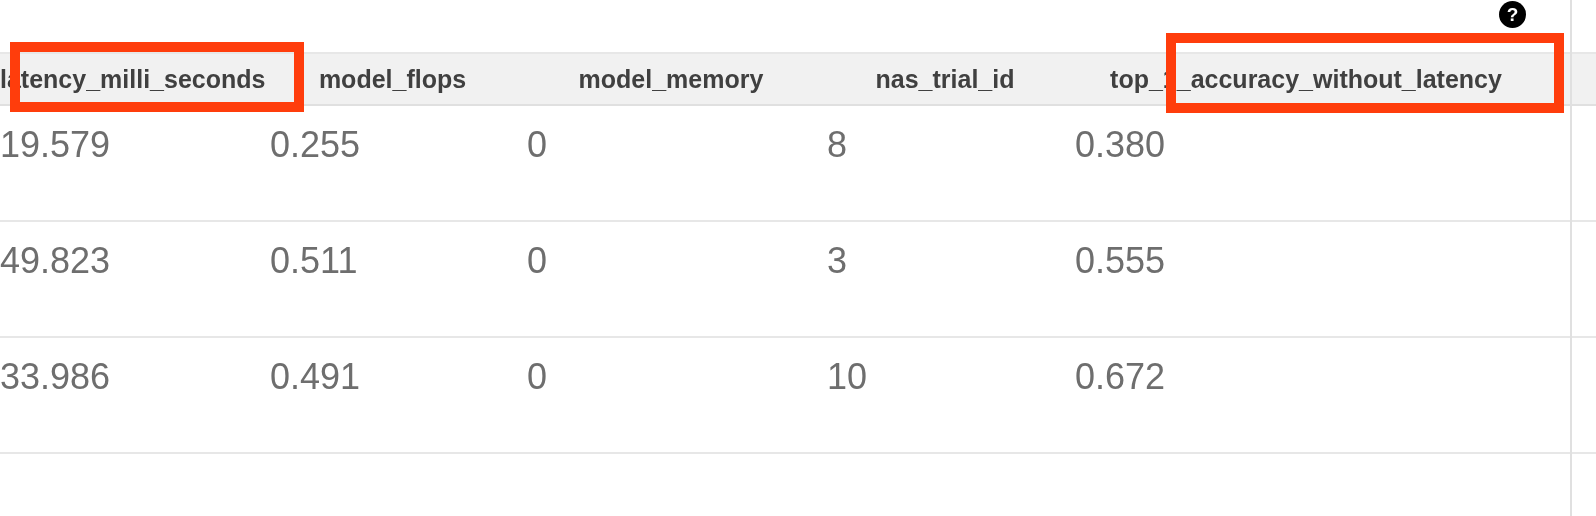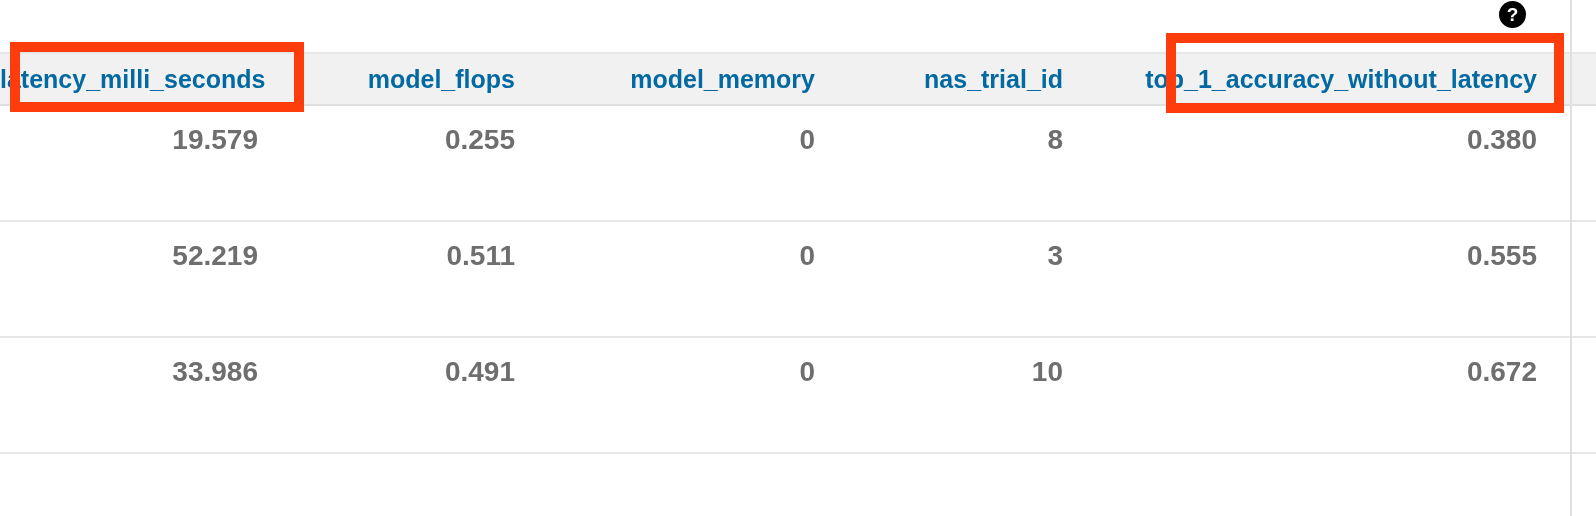--- a/index.html
+++ b/index.html
@@ -22,38 +22,36 @@
     table-layout: fixed;
     z-index: 1;
   }
   table.trials th {
     background: #f1f1f1;
     border-top: 2px solid #e7e7e7;
     border-bottom: 2px solid #e0e0e0;
     height: 50px;
     font-size: 25px;
     font-weight: bold;
-    color: #0369a1;
-    text-align: right;
+    color: #404040;
+    text-align: center;
     vertical-align: middle;
     padding: 0 12px 0 0;
     white-space: nowrap;
     overflow: visible;
   }
   table.trials td {
     background: #ffffff;
     border-bottom: 2px solid #e7e7e7;
     height: 96px;
-    font-size: 28px;
+    font-size: 36px;
     color: #6e6e6e;
-    text-align: right;
     vertical-align: top;
     padding: 18px 12px 0 0;
     white-space: nowrap;
-    font-weight: bold;
   }
   table.trials th.stub, table.trials td.stub { padding: 0; }
 
   
   .vline {
     position: absolute;
     left: 1570px;
     top: 0;
     width: 2px;
     height: 516px;
@@ -123,21 +121,21 @@
     <tbody id="body-rows">
         <tr>
           <td>19.579</td>
           <td>0.255</td>
           <td>0</td>
           <td>8</td>
           <td>0.380</td>
           <td class="stub"></td>
         </tr>
         <tr>
-          <td>52.219</td>
+          <td>49.823</td>
           <td>0.511</td>
           <td>0</td>
           <td>3</td>
           <td>0.555</td>
           <td class="stub"></td>
         </tr>
         <tr>
           <td>33.986</td>
           <td>0.491</td>
           <td>0</td>

